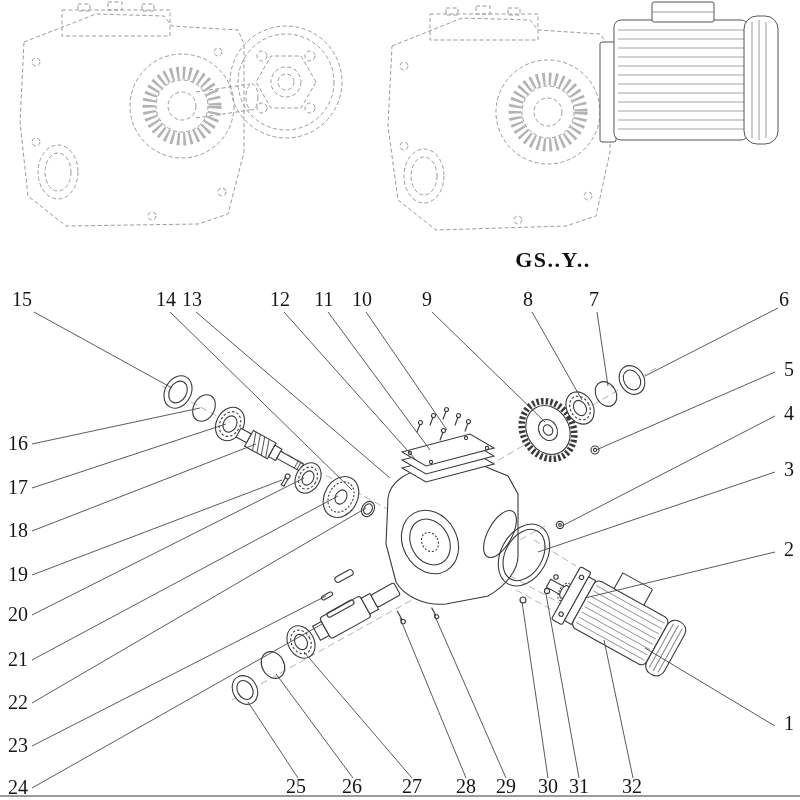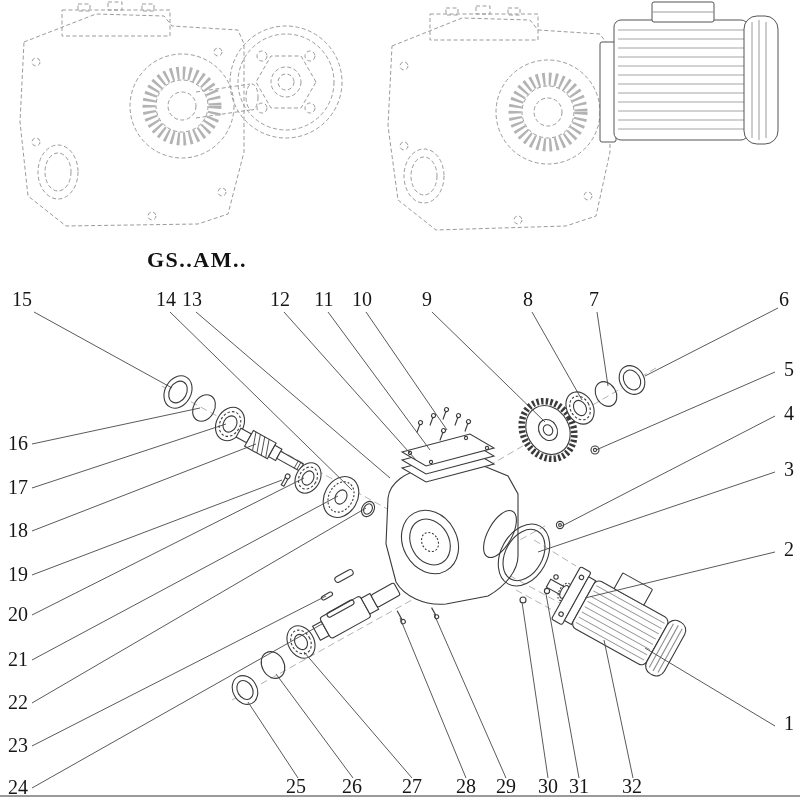--- a/index.html
+++ b/index.html
@@ -345,16 +345,16 @@
         <text x="506" y="793" text-anchor="middle" class="callout-num">29</text>
         <line x1="548" y1="778" x2="522" y2="602" class="leader"></line>
         <text x="548" y="793" text-anchor="middle" class="callout-num">30</text>
         <line x1="579" y1="778" x2="546" y2="594" class="leader"></line>
         <text x="579" y="793" text-anchor="middle" class="callout-num">31</text>
         <line x1="633" y1="778" x2="604" y2="640" class="leader"></line>
         <text x="632" y="793" text-anchor="middle" class="callout-num">32</text>
       </g>
   </svg>
 
-  <div class="variant-label" style="left:112px;top:247px;">GS..AM..</div>
+  <div class="variant-label" style="left:468px;top:247px;">GS..Y..</div>
 
   <div class="bottom-rule"></div>
 </div>
 
 </body></html>

